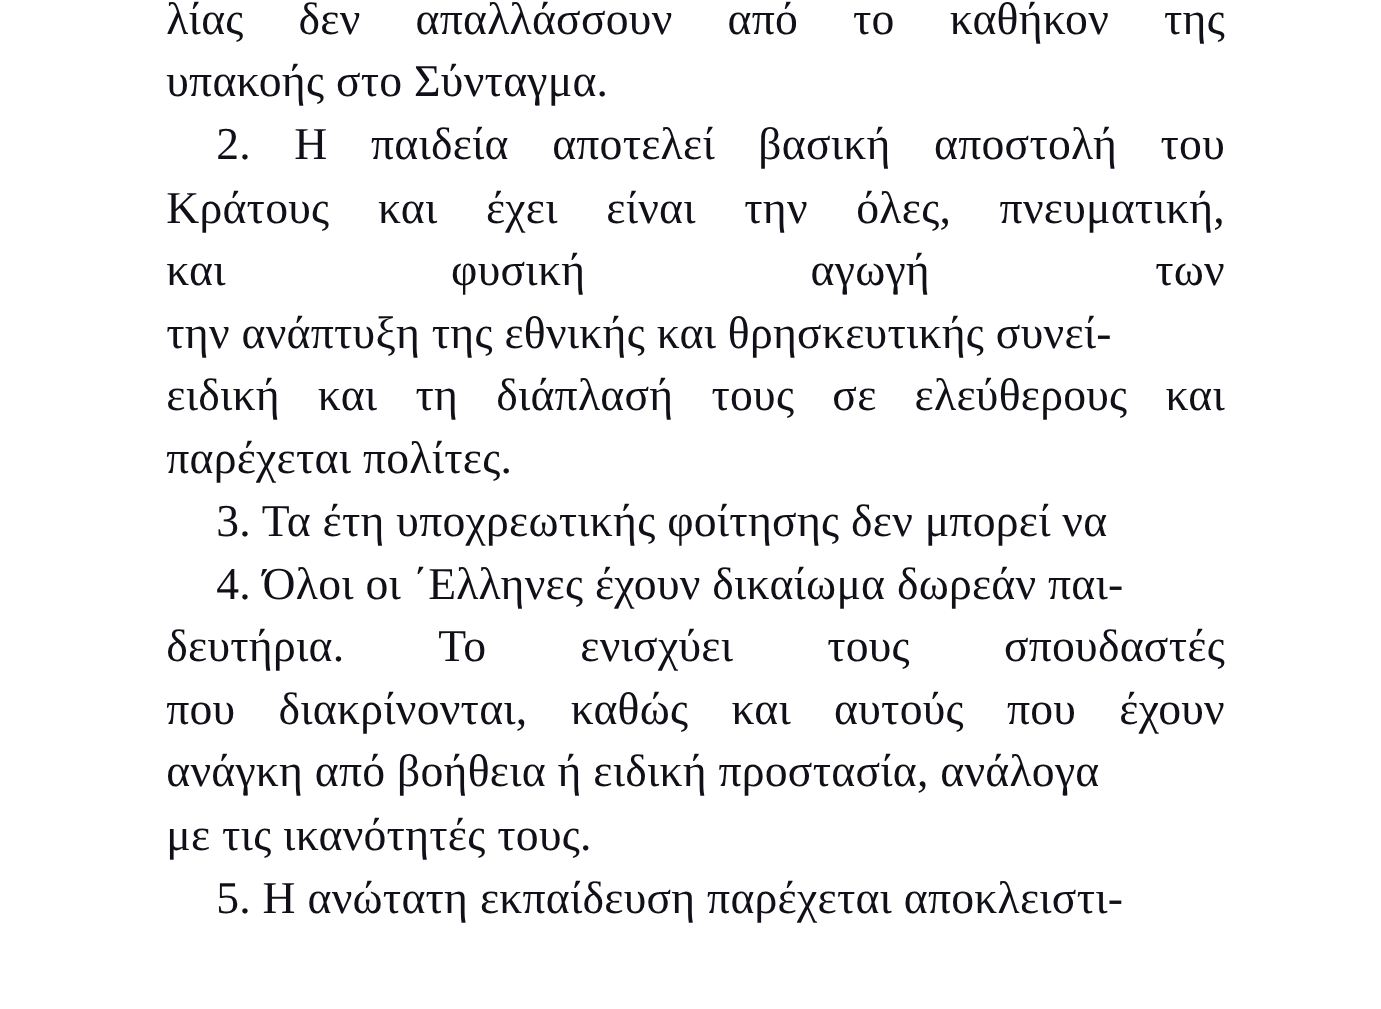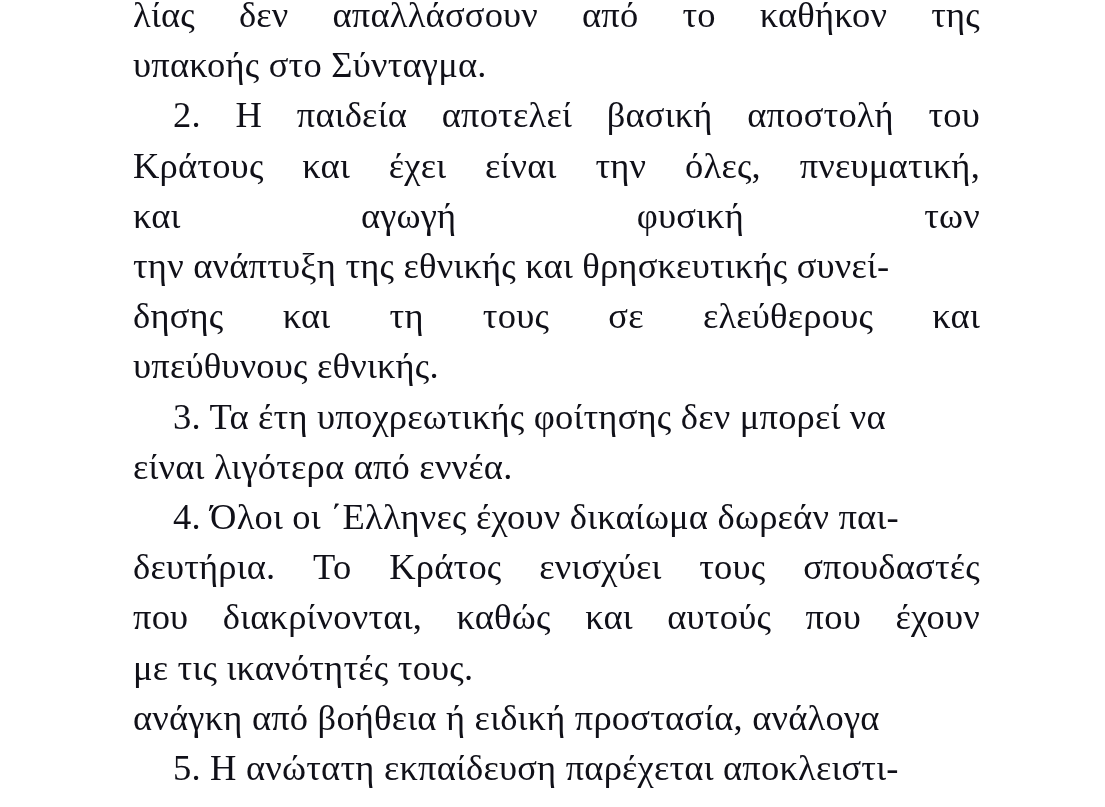--- a/index.html
+++ b/index.html
@@ -91,59 +91,58 @@
           <span>Κράτους</span>
           <span>και</span>
           <span>έχει</span>
           <span>είναι</span>
           <span>την</span>
           <span>όλες,</span>
           <span>πνευματική,</span>
         </span>
         <span class="line justify">
           <span>και</span>
+          <span>φυσική</span>
           <span>αγωγή</span>
-          <span>φυσική</span>
           <span>των</span>
         </span>
         <span class="line">την ανάπτυξη της εθνικής και θρησκευτικής συνεί-</span>
         <span class="line justify">
-          <span>δησης</span>
+          <span>ειδική</span>
           <span>και</span>
           <span>τη</span>
+          <span>διάπλασή</span>
           <span>τους</span>
           <span>σε</span>
           <span>ελεύθερους</span>
           <span>και</span>
         </span>
-        <span class="line">υπεύθυνους εθνικής.</span>
+        <span class="line">παρέχεται πολίτες.</span>
       </p>
       <p class="para">
         <span class="line indent-first">3. Τα έτη υποχρεωτικής φοίτησης δεν μπορεί να</span>
-        <span class="line">είναι λιγότερα από εννέα.</span>
       </p>
       <p class="para">
         <span class="line indent-first">4. Όλοι οι ΄Ελληνες έχουν δικαίωμα δωρεάν παι-</span>
         <span class="line justify">
           <span>δευτήρια.</span>
           <span>Το</span>
-          <span>Κράτος</span>
           <span>ενισχύει</span>
           <span>τους</span>
           <span>σπουδαστές</span>
         </span>
         <span class="line justify">
           <span>που</span>
           <span>διακρίνονται,</span>
           <span>καθώς</span>
           <span>και</span>
           <span>αυτούς</span>
           <span>που</span>
           <span>έχουν</span>
         </span>
+        <span class="line">ανάγκη από βοήθεια ή ειδική προστασία, ανάλογα</span>
         <span class="line">με τις ικανότητές τους.</span>
-        <span class="line">ανάγκη από βοήθεια ή ειδική προστασία, ανάλογα</span>
       </p>
       <p class="para">
         <span class="line indent-first">5. Η ανώτατη εκπαίδευση παρέχεται αποκλειστι-</span>
       </p>
     </div>
 </div>
 
 </body></html>

